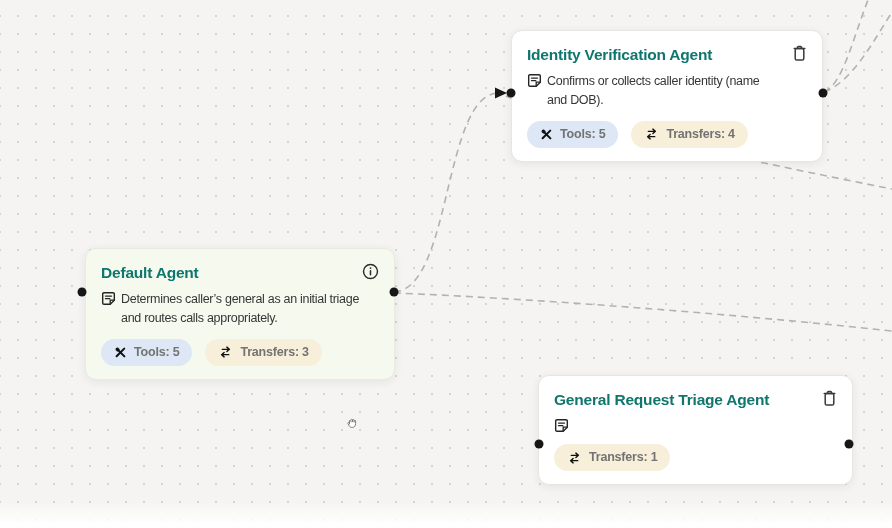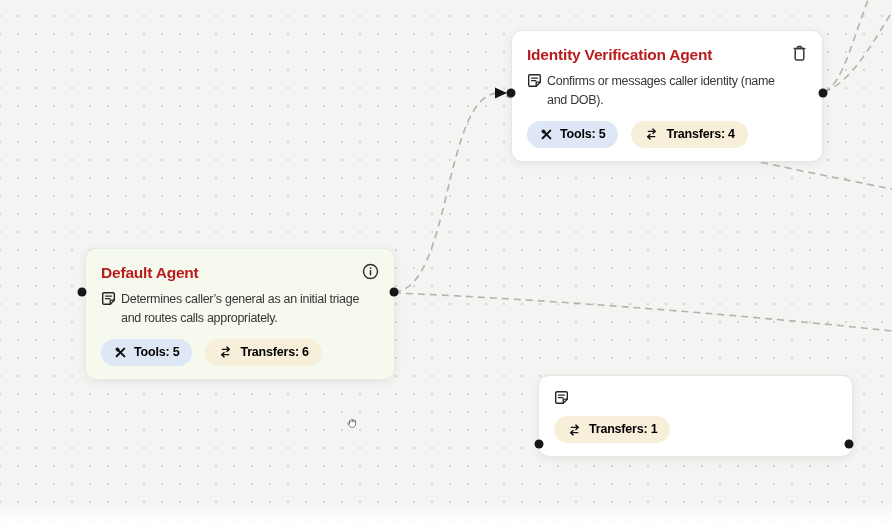--- a/index.html
+++ b/index.html
@@ -35,38 +35,38 @@
     padding: 13px 12px 13px 15px;
     box-sizing: border-box;
     z-index: 2;
   }
   .node.default-accent { background: #f5f9ee; border-color: #e6ece0; }
   .node-header {
     display: flex; justify-content: space-between; align-items: flex-start;
     margin-bottom: 8px;
   }
   .node-title {
-    font-size: 15.5px; font-weight: 700; color: #b91c1c;
+    font-size: 15.5px; font-weight: 700; color: #0f766e;
     letter-spacing: -0.2px; line-height: 1.25; padding-top: 1px;
   }
   .action-icon { flex: 0 0 auto; margin-left: 8px; margin-right: 3px; cursor: pointer; line-height: 0; padding-top: 1px; }
   .node-desc {
     display: flex; align-items: flex-start; gap: 5px;
     margin-bottom: 11px;
   }
   .desc-icon { flex: 0 0 auto; line-height: 0; padding-top: 1px; }
   .desc-text {
     font-size: 12.5px; color: #363636; letter-spacing: -0.3px;
     line-height: 1.5; white-space: pre-line;
   }
   .badges { display: flex; gap: 13px; align-items: center; }
   .pill {
     display: inline-flex; align-items: center; gap: 7px;
     border-radius: 999px; padding: 6px 13px;
-    font-size: 12.5px; font-weight: 600; color: #000000; letter-spacing: -0.2px;
+    font-size: 12.5px; font-weight: 600; color: #737373; letter-spacing: -0.2px;
     line-height: 1.2;
   }
   .pill-tools { background: #dde7f6; }
   .pill-transfers { background: #f8efdb; }
   .pill .icon { line-height: 0; }
   .conn-dot {
     position: absolute; width: 9px; height: 9px; border-radius: 50%;
     background: #161616; z-index: 3; transform: translate(-50%, -50%);
   }
   .cursor-hand { position: absolute; z-index: 4; line-height: 0; }
@@ -100,21 +100,21 @@
         </svg>
       </span>
     </div>
     <div class="node-desc">
       <span class="desc-icon">
         <svg width="15" height="15" viewBox="0 0 16 16">
           <path d="M3.2 1.8 h9.6 a1.4 1.4 0 0 1 1.4 1.4 v6.6 l-4.4 4.4 h-6.6 a1.4 1.4 0 0 1 -1.4 -1.4 V3.2 a1.4 1.4 0 0 1 1.4 -1.4 Z" fill="none" stroke="#242424" stroke-width="1.5" stroke-linejoin="round"></path>
           <path d="M4.8 5.4 h6.4 M4.8 8.2 h4.6 M9.8 14 V9.8 h4.2" fill="none" stroke="#242424" stroke-width="1.4" stroke-linecap="round"></path>
         </svg>
       </span>
-      <span class="desc-text">Confirms or messages caller identity (name
+      <span class="desc-text">Confirms or collects caller identity (name
 and DOB).</span>
     </div>
     <div class="badges">
       <span class="pill pill-tools">
         <span class="icon">
           <svg width="13" height="13" viewBox="0 0 16 16">
             <path d="M3.4 3.4 L12.8 12.8 M12.6 3.2 L3.2 12.6" stroke="#111" stroke-width="2.5" stroke-linecap="round" fill="none"></path>
             <path d="M1.6 4.6 L4.6 1.6 L7.2 4.2 L4.2 7.2 Z" fill="#111"></path>
           </svg>
         </span>
@@ -163,26 +163,35 @@
         </span>
         <span>Tools: 5</span>
       </span>
       <span class="pill pill-transfers">
         <span class="icon">
           <svg width="15" height="12" viewBox="0 0 16 13">
             <path d="M4.5 3.6 h7.2 M9.5 1.2 L12.2 3.6 L9.5 6" fill="none" stroke="#111" stroke-width="1.5" stroke-linecap="round" stroke-linejoin="round"></path>
             <path d="M11.5 9.4 H4.3 M6.5 7 L3.8 9.4 L6.5 11.8" fill="none" stroke="#111" stroke-width="1.5" stroke-linecap="round" stroke-linejoin="round"></path>
           </svg>
         </span>
-        <span>Transfers: 6</span>
+        <span>Transfers: 3</span>
       </span>
     </div>
   </div>
 
   <div class="node" style="left:538px; top:375px; width:315px;">
+    <div class="node-header">
+      <span class="node-title">General Request Triage Agent</span>
+      <span class="action-icon">
+        <svg width="15" height="17" viewBox="0 0 15 17">
+          <path d="M2.2 3.6 h10.6 M5.5 3.6 V2.4 a0.9 0.9 0 0 1 0.9 -0.9 h2.2 a0.9 0.9 0 0 1 0.9 0.9 V3.6" fill="none" stroke="#3a3a3a" stroke-width="1.5" stroke-linecap="round"></path>
+          <rect x="3.2" y="3.6" width="8.6" height="11.4" rx="1.6" fill="none" stroke="#3a3a3a" stroke-width="1.5"></rect>
+        </svg>
+      </span>
+    </div>
     <div class="node-desc">
       <span class="desc-icon">
         <svg width="15" height="15" viewBox="0 0 16 16">
           <path d="M3.2 1.8 h9.6 a1.4 1.4 0 0 1 1.4 1.4 v6.6 l-4.4 4.4 h-6.6 a1.4 1.4 0 0 1 -1.4 -1.4 V3.2 a1.4 1.4 0 0 1 1.4 -1.4 Z" fill="none" stroke="#242424" stroke-width="1.5" stroke-linejoin="round"></path>
           <path d="M4.8 5.4 h6.4 M4.8 8.2 h4.6 M9.8 14 V9.8 h4.2" fill="none" stroke="#242424" stroke-width="1.4" stroke-linecap="round"></path>
         </svg>
       </span>
     </div>
     <div class="badges">
       <span class="pill pill-transfers">

